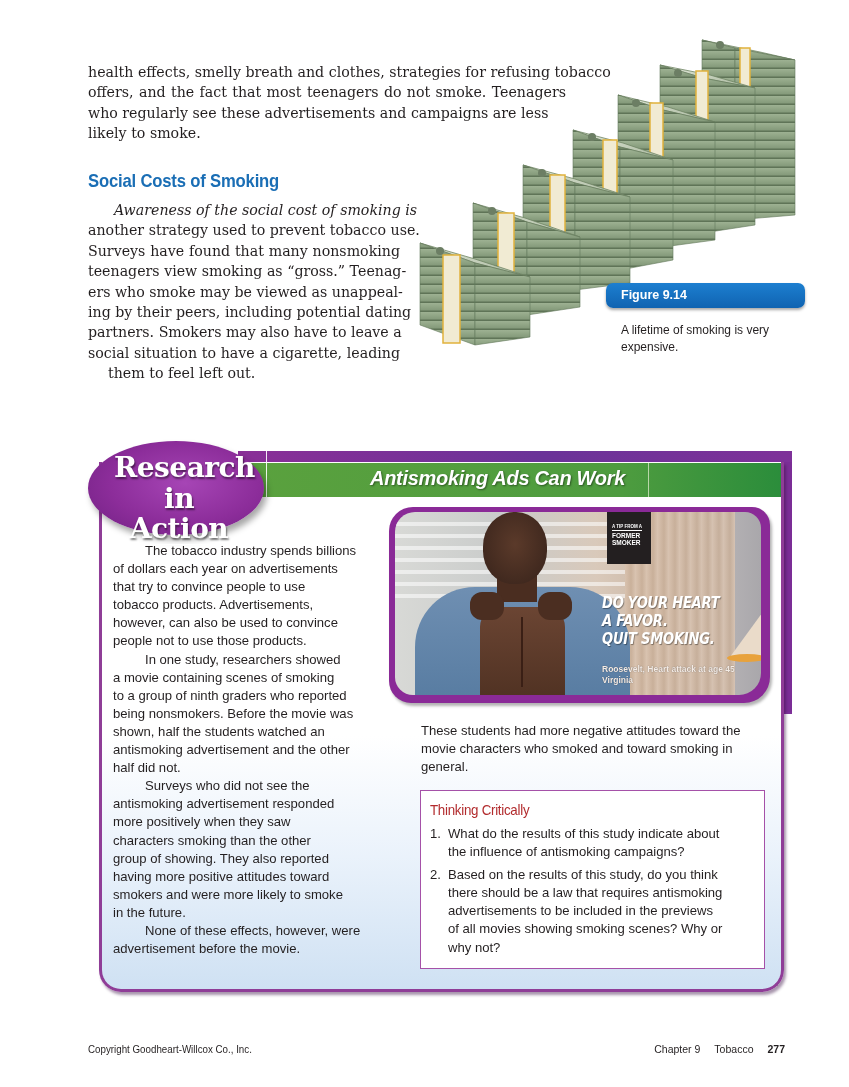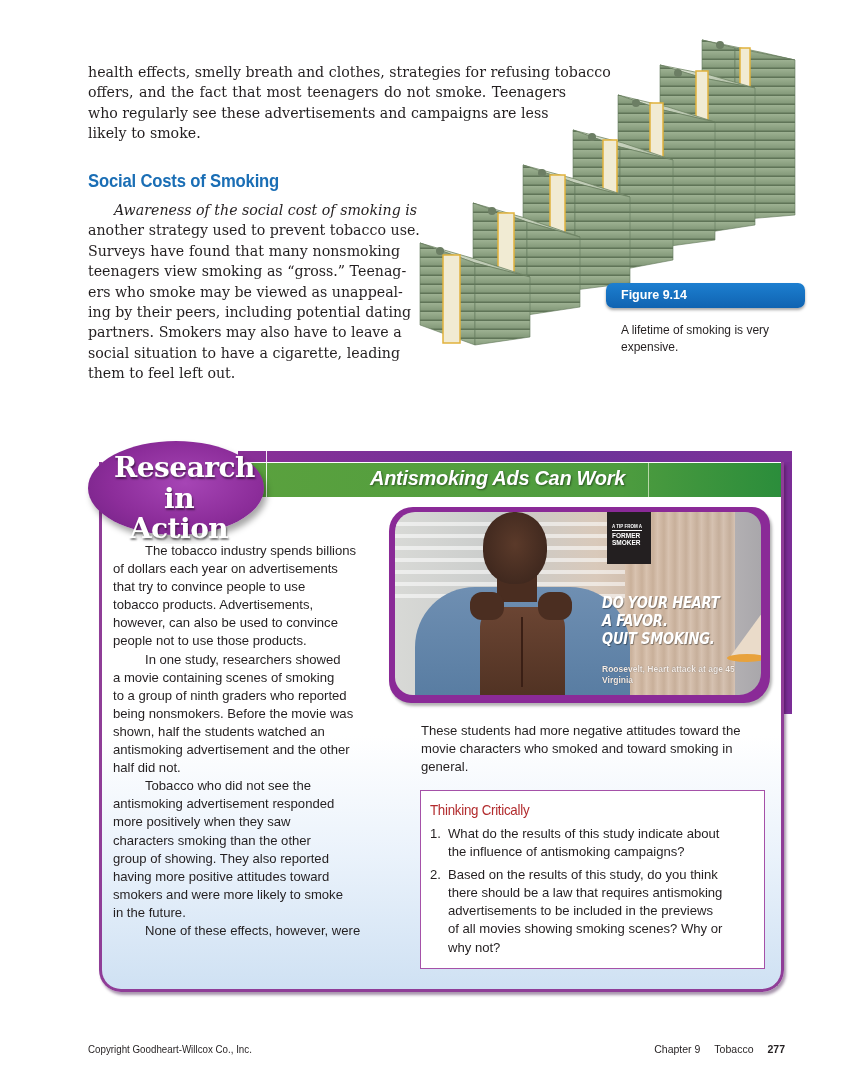--- a/index.html
+++ b/index.html
@@ -7,21 +7,21 @@
   body { position: relative; font-family: "Liberation Sans", sans-serif; color: #231f20; }
 
   
   .serif { font-family: "DejaVu Serif", "Liberation Serif", serif; font-size: 14.2px; line-height: 20.4px; color: #231f20; }
   #intro-text { position: absolute; left: 88px; top: 62px; width: 510px; text-align: justify; }
   #intro-text .l { display: block; white-space: nowrap; }
   #intro-text .l.j { text-align: justify; text-align-last: justify; }
   #section-heading { position: absolute; left: 88px; top: 170px; font-family: "Liberation Sans", sans-serif; font-weight: bold; font-size: 18.5px; color: #1a6eb5; transform: scaleX(0.9); transform-origin: left; letter-spacing: -0.2px; }
   #section-body { position: absolute; left: 88px; top: 200px; width: 312px; }
   #section-body .l { display: block; white-space: nowrap; text-align: justify; text-align-last: justify; }
-  #section-body .l.last { text-align-last: left; }
+  #section-body .l.last { text-align-last: left; margin-left: 20px; }
   #section-body .l.ind { padding-left: 26px; font-style: italic; }
 
   
   #money-figure { position: absolute; left: 410px; top: 15px; width: 400px; height: 350px; }
 
   #figure-label { position: absolute; left: 606px; top: 283px; width: 199px; height: 25px; background: linear-gradient(#1d7fd0, #0f63b1); border-radius: 7px; box-shadow: 0 2px 3px rgba(0,0,0,0.35); color: #fff; font-weight: bold; font-size: 12.5px; padding: 5px 0 0 15px; }
   #figure-caption { position: absolute; left: 621px; top: 322px; width: 190px; font-size: 12px; line-height: 17px; color: #231f20; }
   #ria-purple-band { position: absolute; left: 238px; top: 451px; width: 554px; height: 263px; background: linear-gradient(90deg, #8a2f97 0%, #6a3398 55%, #7e3199 100%); }
   #ria-right-border { position: absolute; left: 780px; top: 462px; width: 12px; height: 250px; background: #7b2d96; }
   #ria-panel { position: absolute; left: 99px; top: 462px; width: 685px; height: 530px; border: 3px solid #8f3d97; border-top: none; border-radius: 0 0 22px 22px;
@@ -233,29 +233,30 @@
   <span class="l">tobacco products. Advertisements,</span>
   <span class="l">however, can also be used to convince</span>
   <span class="l">people not to use those products.</span>
   <span class="l ind">In one study, researchers showed</span>
   <span class="l">a movie containing scenes of smoking</span>
   <span class="l">to a group of ninth graders who reported</span>
   <span class="l">being nonsmokers. Before the movie was</span>
   <span class="l">shown, half the students watched an</span>
   <span class="l">antismoking advertisement and the other</span>
   <span class="l">half did not.</span>
-  <span class="l ind">Tobacco who did not see the</span>
+  <span class="l ind">Surveys who did not see the</span>
   <span class="l">antismoking advertisement responded</span>
   <span class="l">more positively when they saw</span>
   <span class="l">characters smoking than the other</span>
   <span class="l">group of showing. They also reported</span>
   <span class="l">having more positive attitudes toward</span>
   <span class="l">smokers and were more likely to smoke</span>
   <span class="l">in the future.</span>
   <span class="l ind">None of these effects, however, were</span>
+  <span class="l">advertisement before the movie.</span>
 </div>
 
 <div id="ria-right-text" class="sans-body">
   <span class="l">These students had more negative attitudes toward the</span>
   <span class="l">movie characters who smoked and toward smoking in</span>
   <span class="l">general.</span>
 </div>
 
 <div id="thinking-box"></div>
 <div id="thinking-title">Thinking Critically</div>

